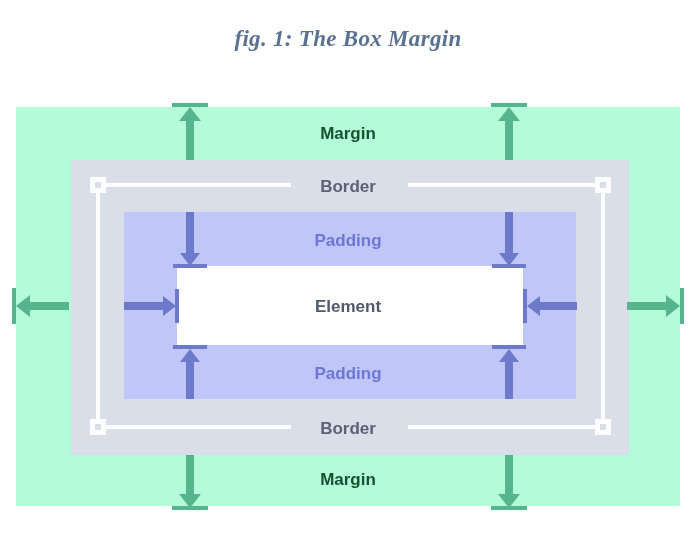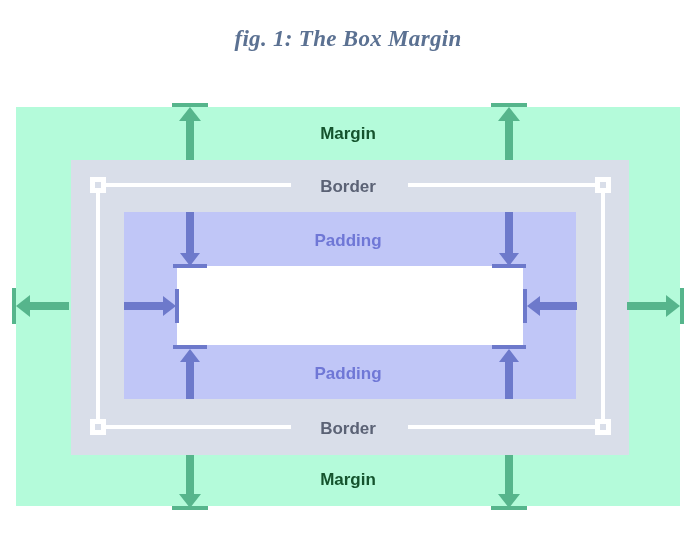--- a/index.html
+++ b/index.html
@@ -176,14 +176,15 @@
     <div class="head p-left" style="left:527px;top:296px;"></div>
     <div class="shaft-h p" style="left:539px;top:302px;width:38px;"></div>
   </div>
 
   <div class="lbl lbl-margin" id="label-margin-top"><span style="background: rgb(180, 251, 218); padding: 0px 14px;">Margin</span></div>
   <div class="lbl lbl-margin" id="label-margin-bottom"><span style="background: rgb(180, 251, 218); padding: 0px 14px;">Margin</span></div>
   <div class="lbl lbl-border" id="label-border-top"><span style="background: rgb(217, 222, 233); padding: 0px 14px;">Border</span></div>
   <div class="lbl lbl-border" id="label-border-bottom"><span style="background: rgb(217, 222, 233); padding: 0px 14px;">Border</span></div>
   <div class="lbl lbl-padding" id="label-padding-top"><span style="background: rgb(192, 198, 247); padding: 0px 14px;">Padding</span></div>
   <div class="lbl lbl-padding" id="label-padding-bottom"><span style="background: rgb(192, 198, 247); padding: 0px 14px;">Padding</span></div>
+  <div class="lbl lbl-element" id="label-element"><span style="background: rgb(255, 255, 255); padding: 0px 14px;">Element</span></div>
 
 </div>
 
 </body></html>

